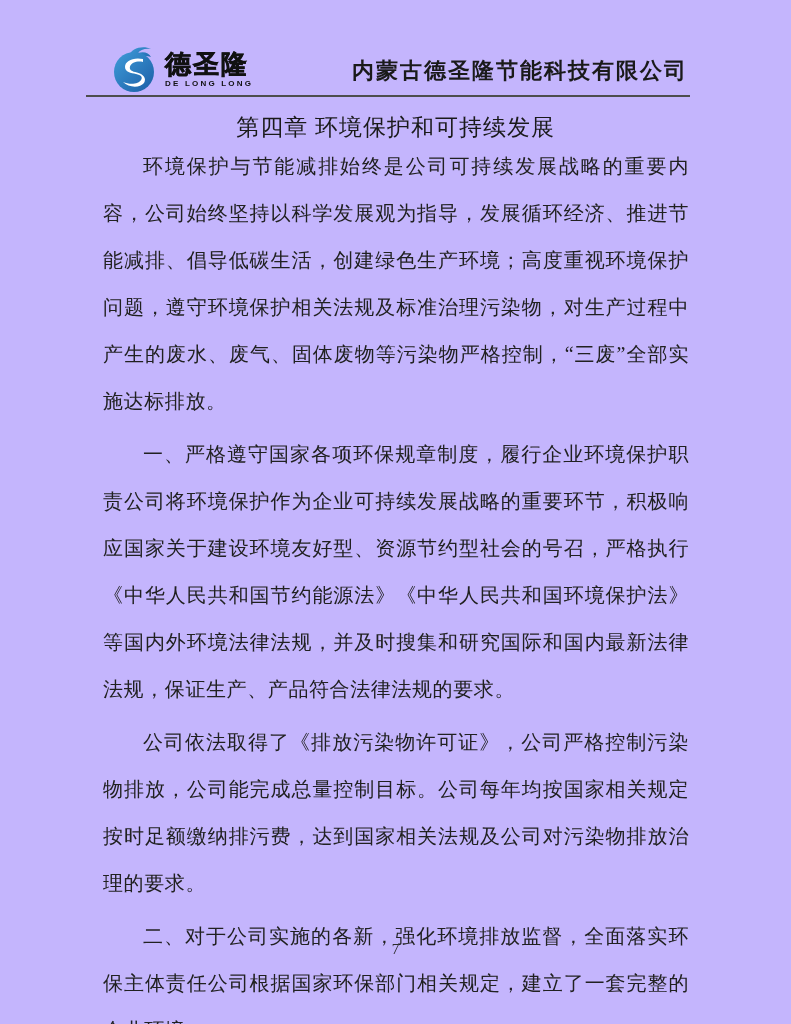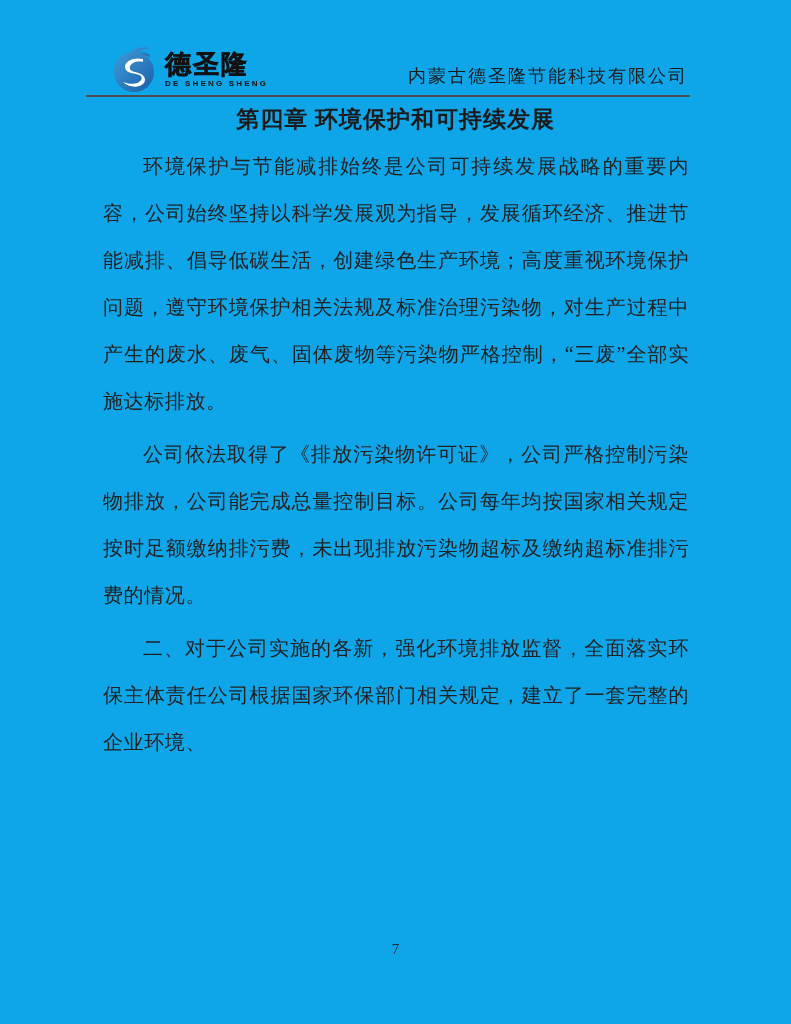--- a/index.html
+++ b/index.html
@@ -6,21 +6,21 @@
   html, body { background: #ffffff; }
   body {
     width: 791px; height: 1024px;
     position: relative;
     font-family: "Liberation Serif", "DejaVu Serif", serif;
     color: #212121;
     overflow: hidden;
   }
   .page {
     position: absolute; inset: 0;
-    background: #0ea5e9;
+    background: #c4b5fd;
   }
   
   .header {
     position: absolute; left: 0; top: 0; width: 791px; height: 100px;
   }
   .logo {
     position: absolute; left: 113px; top: 44px;
     display: flex; align-items: center;
   }
   .logo-mark { width: 48px; height: 50px; display: block; }
@@ -30,33 +30,33 @@
     font-weight: bold; font-size: 26px; line-height: 27px;
     color: #111; letter-spacing: 2px;
     -webkit-text-stroke: 0.6px #111;
   }
   .logo-en {
     font-family: "Liberation Sans", "DejaVu Sans", sans-serif;
     font-weight: bold; font-size: 8px; letter-spacing: 2.2px;
     color: #111; margin-top: 1px;
   }
   .company-name {
-    position: absolute; right: 103px; top: 64px;
-    font-size: 18px; font-weight: normal; letter-spacing: 2px;
+    position: absolute; right: 103px; top: 56px;
+    font-size: 22px; font-weight: bold; letter-spacing: 2px;
     color: #1a1a1a; white-space: nowrap;
   }
   .header-rule {
     position: absolute; left: 86px; top: 95px;
     width: 604px; height: 2px; background: #4d4d4d;
   }
   
   .doc-title {
-    position: absolute; left: 0; top: 104px; width: 791px;
+    position: absolute; left: 0; top: 112px; width: 791px;
     text-align: center;
-    font-size: 23px; font-weight: bold; letter-spacing: 1px;
+    font-size: 23px; font-weight: normal; letter-spacing: 1px;
     color: #1a1a1a;
   }
   .content {
     position: absolute; left: 103px; top: 143px; width: 586px;
   }
   .content p {
     font-size: 20px; line-height: 47px;
     text-align: justify;
     text-indent: 2em;
     letter-spacing: 0.6px;
@@ -85,30 +85,31 @@
         </defs>
 
         <path d="M16 12 C18 4 30 1 38 5 C32 4 27 6 25 9 C31 7 36 9 38 13 C33 11 29 12 26 14 C30 14 33 17 33 20 C29 16 24 15 20 17 Z" fill="url(#lg)"></path>
 
         <circle cx="21" cy="28" r="20" fill="url(#lg)"></circle>
 
         <path d="M30 15 C20 13 12 17 12 23 C12 28 18 29 23 30 C28 31 30 33 28 36 C26 40 17 41 10 38 C16 44 27 44 31 39 C34 34 30 30 24 28.5 C19 27.5 16 26 17 22.5 C18 18.5 25 16.5 30 18 Z" fill="#ffffff"></path>
       </svg>
       <div class="logo-text">
         <span class="logo-cn">德圣隆</span>
-        <span class="logo-en">DE SHENG SHENG</span>
+        <span class="logo-en">DE LONG LONG</span>
       </div>
     </div>
     <div class="company-name">内蒙古德圣隆节能科技有限公司</div>
     <div class="header-rule"></div>
   </div>
 
   <div class="doc-title">第四章 环境保护和可持续发展</div>
 
   <div class="content">
     <p>环境保护与节能减排始终是公司可持续发展战略的重要内容，公司始终坚持以科学发展观为指导，发展循环经济、推进节能减排、倡导低碳生活，创建绿色生产环境；高度重视环境保护问题，遵守环境保护相关法规及标准治理污染物，对生产过程中产生的废水、废气、固体废物等污染物严格控制，“三废”全部实施达标排放。</p>
-    <p>公司依法取得了《排放污染物许可证》，公司严格控制污染物排放，公司能完成总量控制目标。公司每年均按国家相关规定按时足额缴纳排污费，未出现排放污染物超标及缴纳超标准排污费的情况。</p>
+    <p>一、严格遵守国家各项环保规章制度，履行企业环境保护职责公司将环境保护作为企业可持续发展战略的重要环节，积极响应国家关于建设环境友好型、资源节约型社会的号召，严格执行《中华人民共和国节约能源法》《中华人民共和国环境保护法》等国内外环境法律法规，并及时搜集和研究国际和国内最新法律法规，保证生产、产品符合法律法规的要求。</p>
+    <p>公司依法取得了《排放污染物许可证》，公司严格控制污染物排放，公司能完成总量控制目标。公司每年均按国家相关规定按时足额缴纳排污费，达到国家相关法规及公司对污染物排放治理的要求。</p>
     <p>二、对于公司实施的各新，强化环境排放监督，全面落实环保主体责任公司根据国家环保部门相关规定，建立了一套完整的企业环境、</p>
   </div>
 
   <div class="page-number">7</div>
 
 </div>
 
 </body></html>

